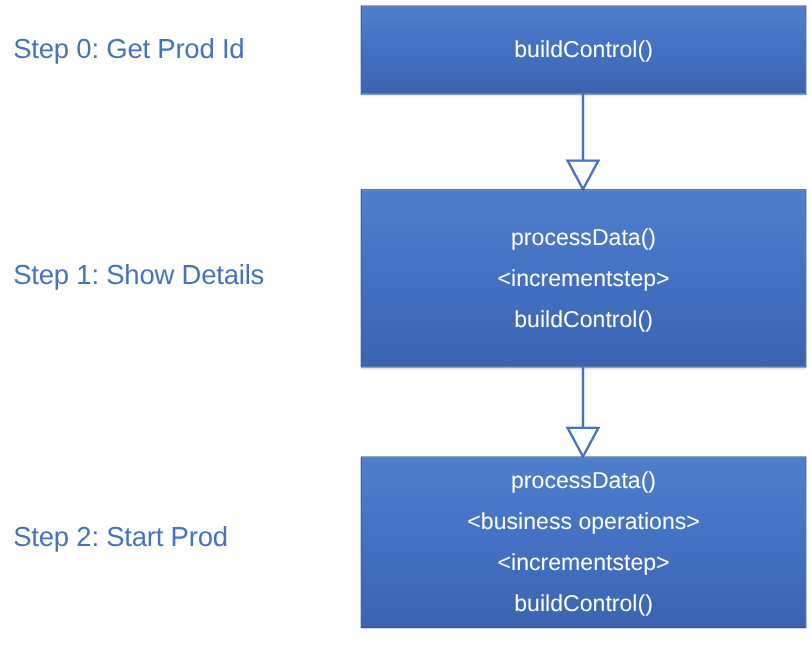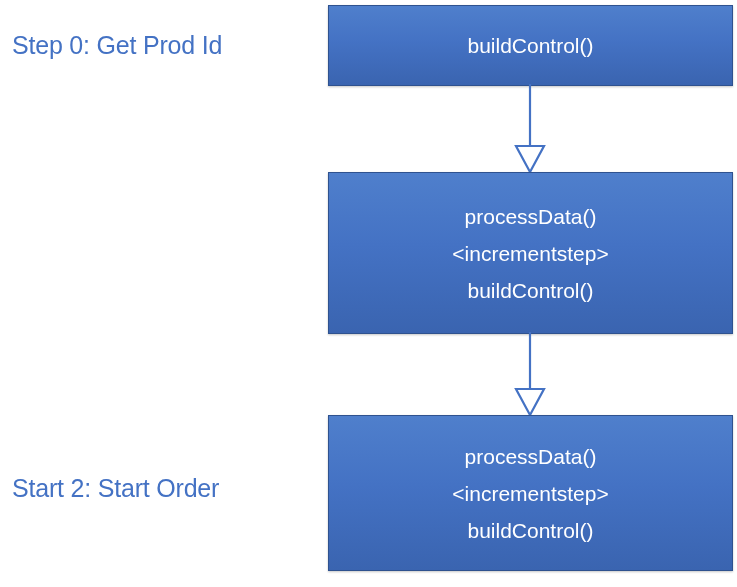--- a/index.html
+++ b/index.html
@@ -85,35 +85,37 @@
     <span class="line">buildControl()</span>
   </div>
 
   <div class="connector" id="connector-0">
     <svg viewBox="0 0 48 90" preserveAspectRatio="none">
       <line x1="24" y1="0" x2="24" y2="62" stroke="#4472C4" stroke-width="2.2"></line>
       <polygon points="24,88 10,62 38,62" fill="#FFFFFF" stroke="#4472C4" stroke-width="2.2"></polygon>
     </svg>
   </div>
 
+  <div class="step-label" id="step-label-1">Step 1: Show Details</div>
 
   <div class="proc-box" id="proc-box-1">
     <span class="line">processData()</span>
     <span class="line">&lt;incrementstep&gt;</span>
     <span class="line">buildControl()</span>
   </div>
 
   <div class="connector" id="connector-1">
     <svg viewBox="0 0 48 85" preserveAspectRatio="none">
       <line x1="24" y1="0" x2="24" y2="57" stroke="#4472C4" stroke-width="2.2"></line>
       <polygon points="24,83 10,57 38,57" fill="#FFFFFF" stroke="#4472C4" stroke-width="2.2"></polygon>
     </svg>
   </div>
 
-  <div class="step-label" id="step-label-2">Start 2: Start Order</div>
+  <div class="step-label" id="step-label-2">Step 2: Start Prod</div>
 
   <div class="proc-box" id="proc-box-2">
     <span class="line">processData()</span>
+    <span class="line">&lt;business operations&gt;</span>
     <span class="line">&lt;incrementstep&gt;</span>
     <span class="line">buildControl()</span>
   </div>
 
 </div>
 
 </body></html>

